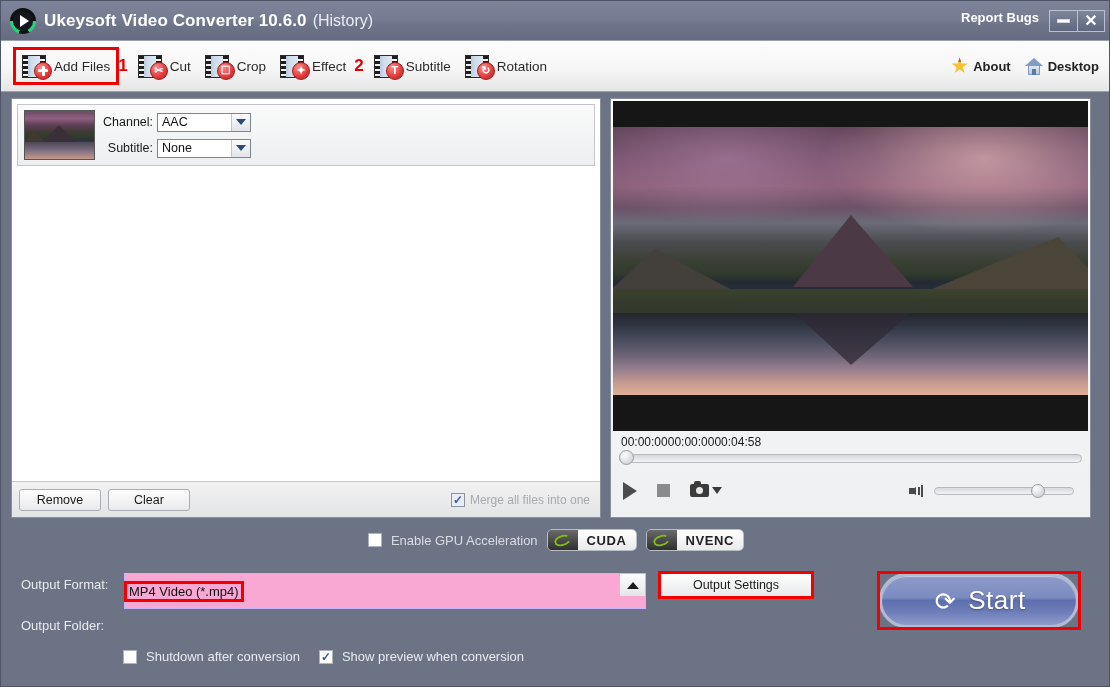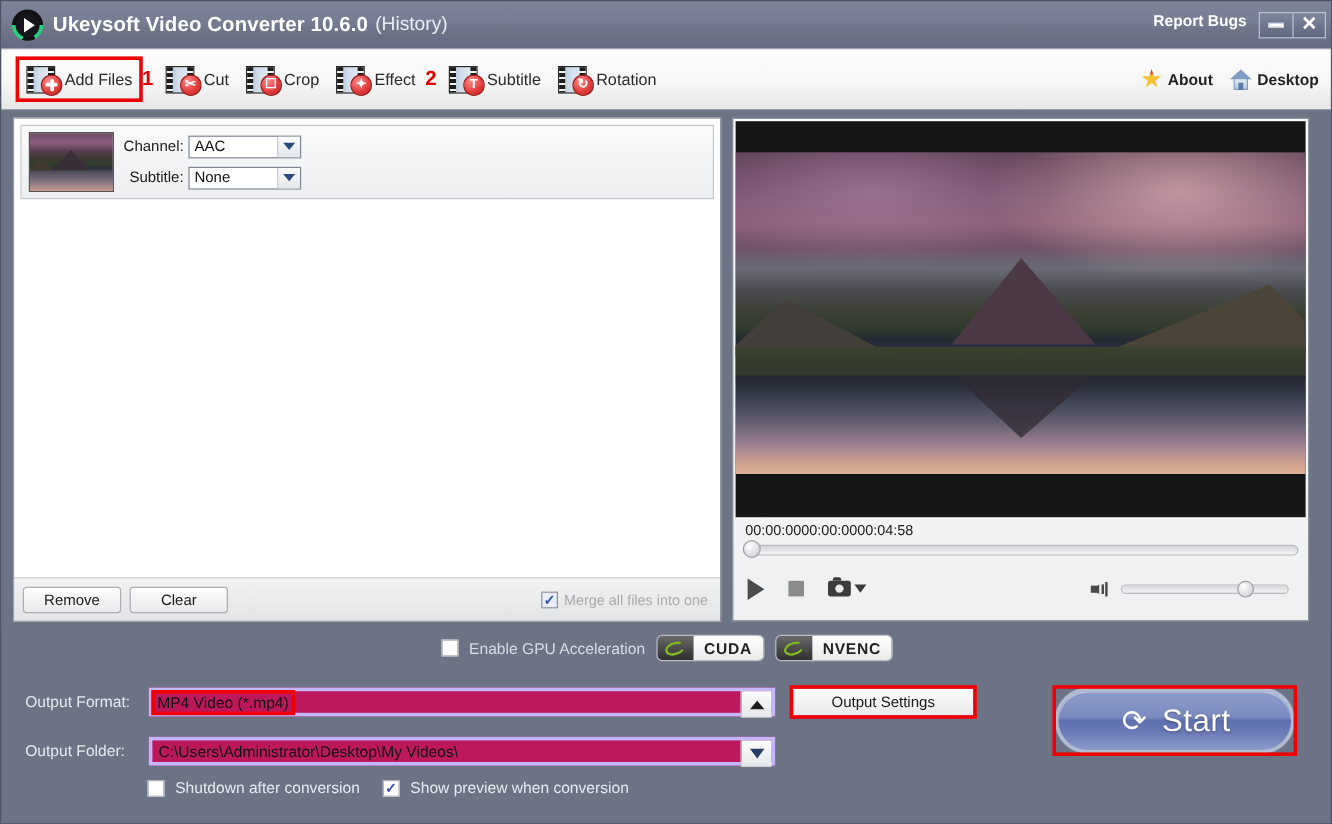--- a/index.html
+++ b/index.html
@@ -380,21 +380,21 @@
     background: linear-gradient(to bottom, #ffffff, #e9eaec);
     display: flex; align-items: center;
     font-size: 13px; font-weight: bold; color: #222; letter-spacing: .6px;
   }
 
   
   .bottom { position: absolute; left: 0; top: 555px; width: 1110px; height: 132px; }
   .frow { position: absolute; display: flex; align-items: center; }
   .flabel { font-size: 13px; color: #e7eaef; white-space: nowrap; }
   .field {
-    background: #be185d; border: 3px solid #c4b5fd; height: 24px;
+    background: #f9a8d4; border: 1px solid #c4b5fd; height: 36px;
     display: flex; align-items: center; position: relative;
   }
   .field .ftext { font-size: 13px; color: #111; padding-left: 5px; white-space: nowrap; }
   .field .fbtn {
     position: absolute; right: 0; top: 0; width: 26px; height: 22px;
     background: linear-gradient(to bottom, #fcfcfc, #e4e6e9);
     border-left: 1px solid #c3c8d0;
     display: flex; align-items: center; justify-content: center; cursor: pointer;
   }
   .tri-up-blk { width: 0; height: 0; border-left: 6px solid transparent; border-right: 6px solid transparent; border-bottom: 7px solid #1c1c1c; }
@@ -660,26 +660,20 @@
     <div class="field" style="position:absolute; left:123px; top:17px; width:522px;">
       <span class="ftext hl-box" style="padding:1px 3px; margin-left:1px;">MP4 Video (*.mp4)</span>
       <span class="fbtn">
           <span class="tri-up-blk"></span>
         </span>
     </div>
 
     <div class="frow" style="left:20px; top:62px; gap:8px;">
       <span class="flabel">Output Folder:</span>
     </div>
-    <div class="field" style="position:absolute; left:123px; top:58px; width:522px;">
-      <span class="ftext">C:\Users\Administrator\Desktop\My Videos\</span>
-      <span class="fbtn">
-          <span class="chev-blue"></span>
-        </span>
-    </div>
 
     <div class="out-settings hl-box" style="position:absolute; left:659px; top:17px;">Output Settings</div>
 
 
     <div class="hl-box" style="position:absolute; left:878px; top:17px; padding:0;">
       <div class="start-btn">
         <span class="sicon">⟳</span>
         <span class="stext">Start</span>
       </div>
     </div>

